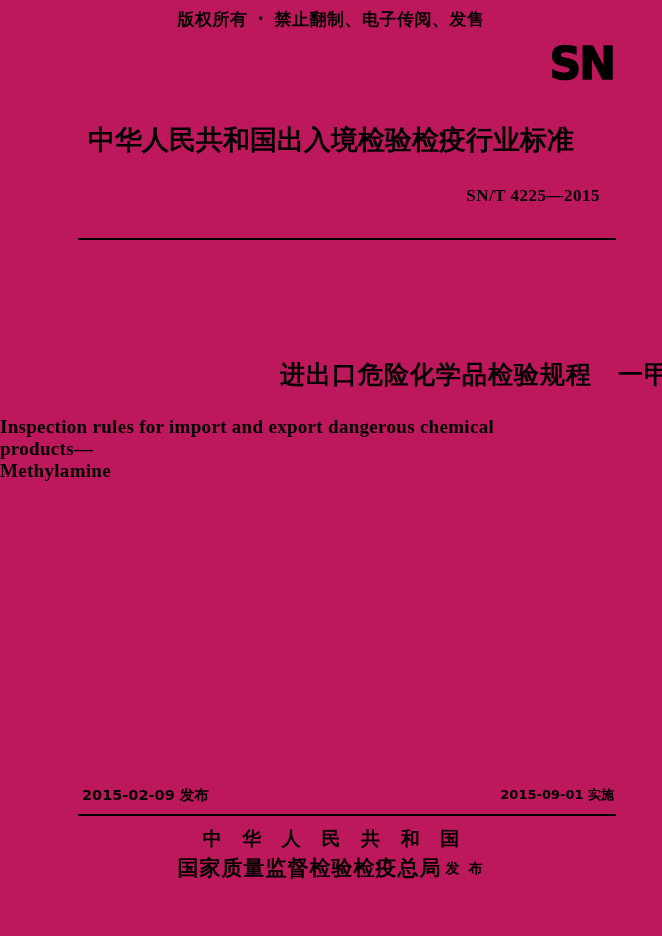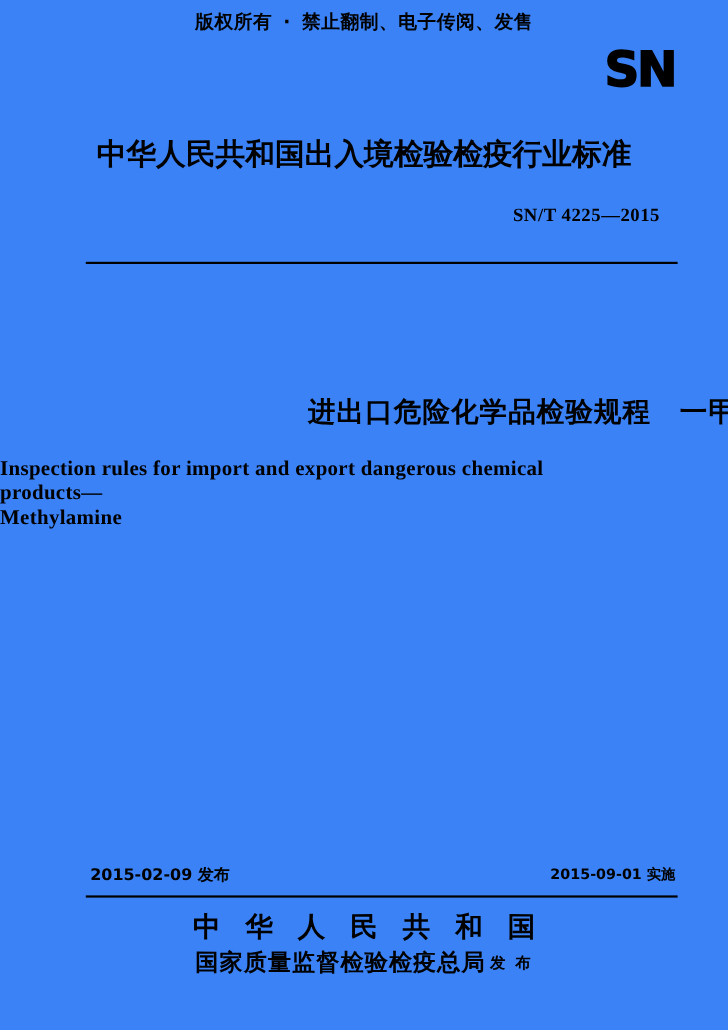--- a/index.html
+++ b/index.html
@@ -13,21 +13,21 @@
     position: relative;
     font-family: "Liberation Serif", serif;
     color: #000000;
     overflow: hidden;
   }
   .page {
     position: absolute;
     left: 0; top: 0;
     width: 662px;
     height: 936px;
-    background: #3b82f6;
+    background: #be185d;
   }
 
   
   .copyright-line {
     position: absolute;
     top: 8px;
     left: 0;
     width: 662px;
     text-align: center;
     font-family: "DejaVu Sans", sans-serif;
@@ -149,21 +149,21 @@
   
   .issuer {
     position: absolute;
     top: 826px;
     left: 0;
     width: 662px;
     text-align: center;
   }
   .issuer-line1 {
     font-family: "DejaVu Sans", sans-serif;
-    font-size: 25px;
+    font-size: 19px;
     font-weight: bold;
     letter-spacing: 7px;
     display: inline-block;
     text-indent: 7px;
     text-align: right;
   }
   .issuer-row2 {
     margin-top: 2px;
     white-space: nowrap;
   }

